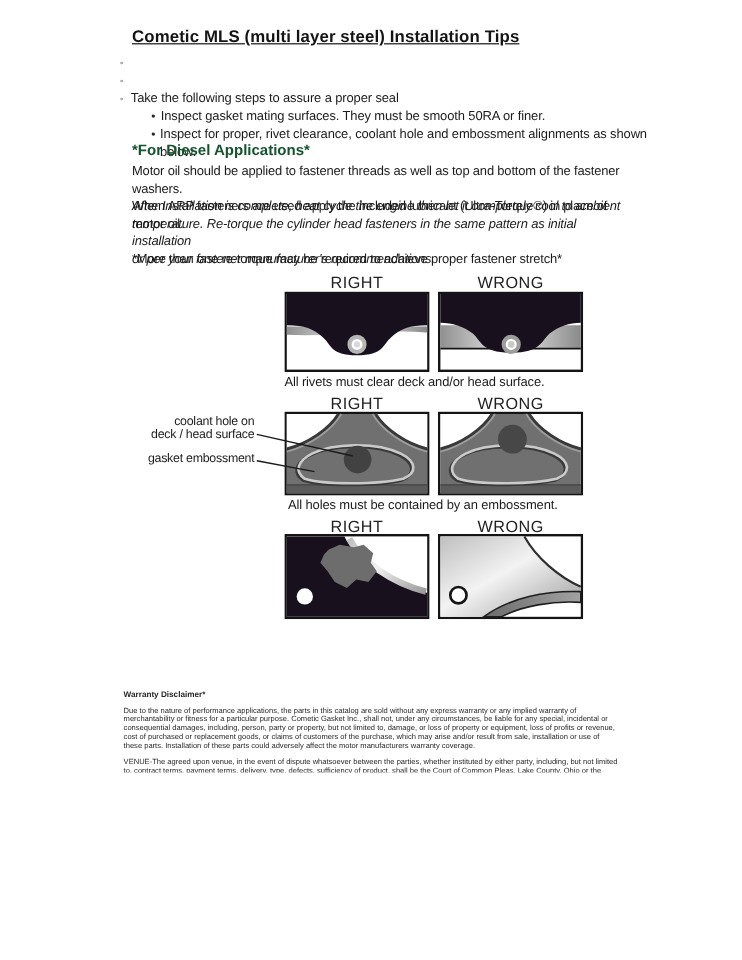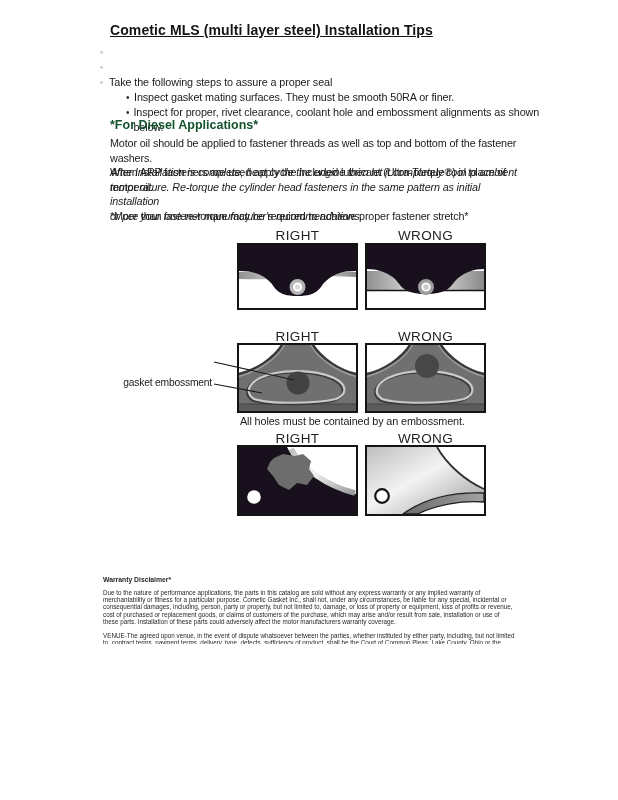--- a/index.html
+++ b/index.html
@@ -111,24 +111,27 @@
   <div class="abs panel" style="left:365px; top:243px;">
     <svg width="121" height="67" viewBox="0 0 121 67">
       <rect x="1" y="1" width="119" height="65" fill="#ffffff" stroke="#141414" stroke-width="2"></rect>
       <path d="M2,28 H119 V47 H2 Z" fill="url(#gSilverH)"></path>
       <line x1="2" y1="47.5" x2="119" y2="47.5" stroke="#141414" stroke-width="1.6"></line>
       <path d="M2,2 H119 V26 C109,26 101,29 93,35 C86,41 86,51 61,51 C36,51 36,41 29,35 C21,29 12,26 2,26 Z" fill="#18111d"></path>
       <circle cx="61" cy="44" r="6.3" fill="#ffffff" stroke="#9d9d9d" stroke-width="3.4"></circle>
       <circle cx="61" cy="44" r="2.8" fill="#c9c9c9"></circle>
     </svg>
   </div>
+  <div class="abs fig-caption" style="left:237px; top:313px;">All rivets must clear deck and/or head surface.</div>
 
   <div class="abs fig-head" style="left:237px; top:329px;">RIGHT</div>
   <div class="abs fig-head" style="left:365px; top:329px;">WRONG</div>
 
+  <div class="abs ann preline" style="left:100px; top:346px;">coolant hole on
+deck / head surface</div>
   <div class="abs ann" style="left:100px; top:377px;">gasket embossment</div>
 
   <div class="abs panel" style="left:237px; top:343px;">
     <svg width="121" height="70" viewBox="0 0 121 70">
       <rect x="1" y="1" width="119" height="68" fill="#ffffff" stroke="#141414" stroke-width="2"></rect>
       <rect x="2" y="2" width="117" height="66" fill="#707070"></rect>
       <rect x="2" y="61" width="117" height="7" fill="#5b5b5b"></rect>
       <line x1="2" y1="61" x2="119" y2="61" stroke="#454545" stroke-width="1"></line>
       <path d="M2,2 H45 C37,15 19,27 2,31 Z" fill="#ffffff"></path>
       <path d="M119,2 H76 C84,15 102,27 119,31 Z" fill="#ffffff"></path>

